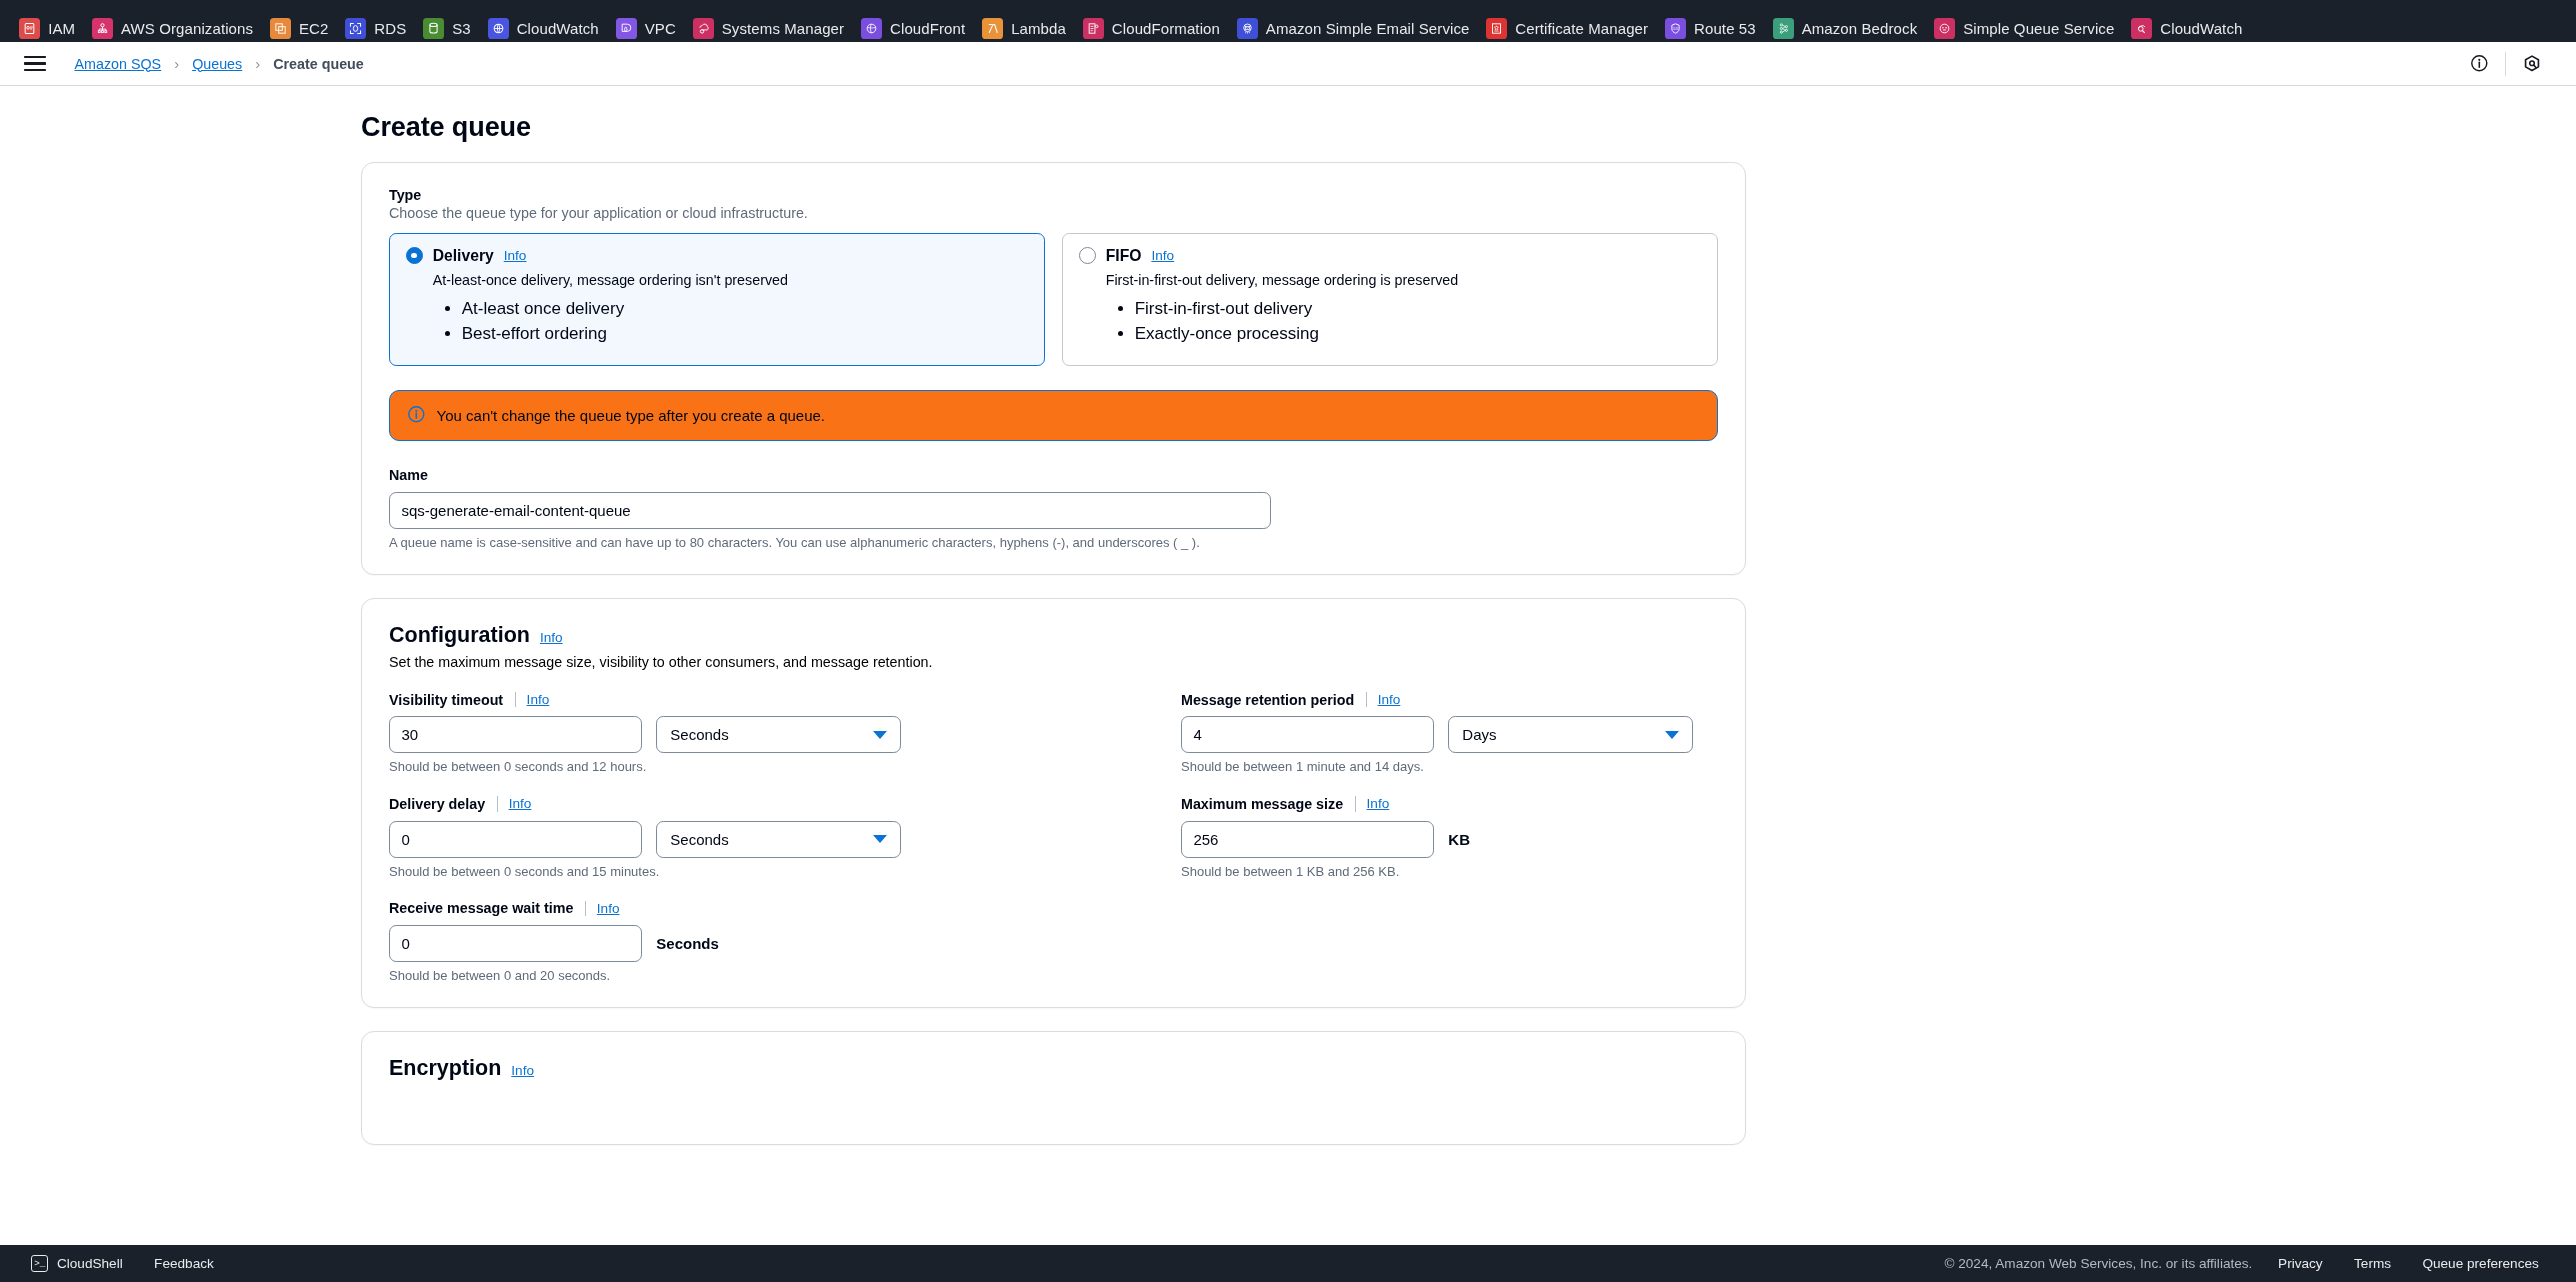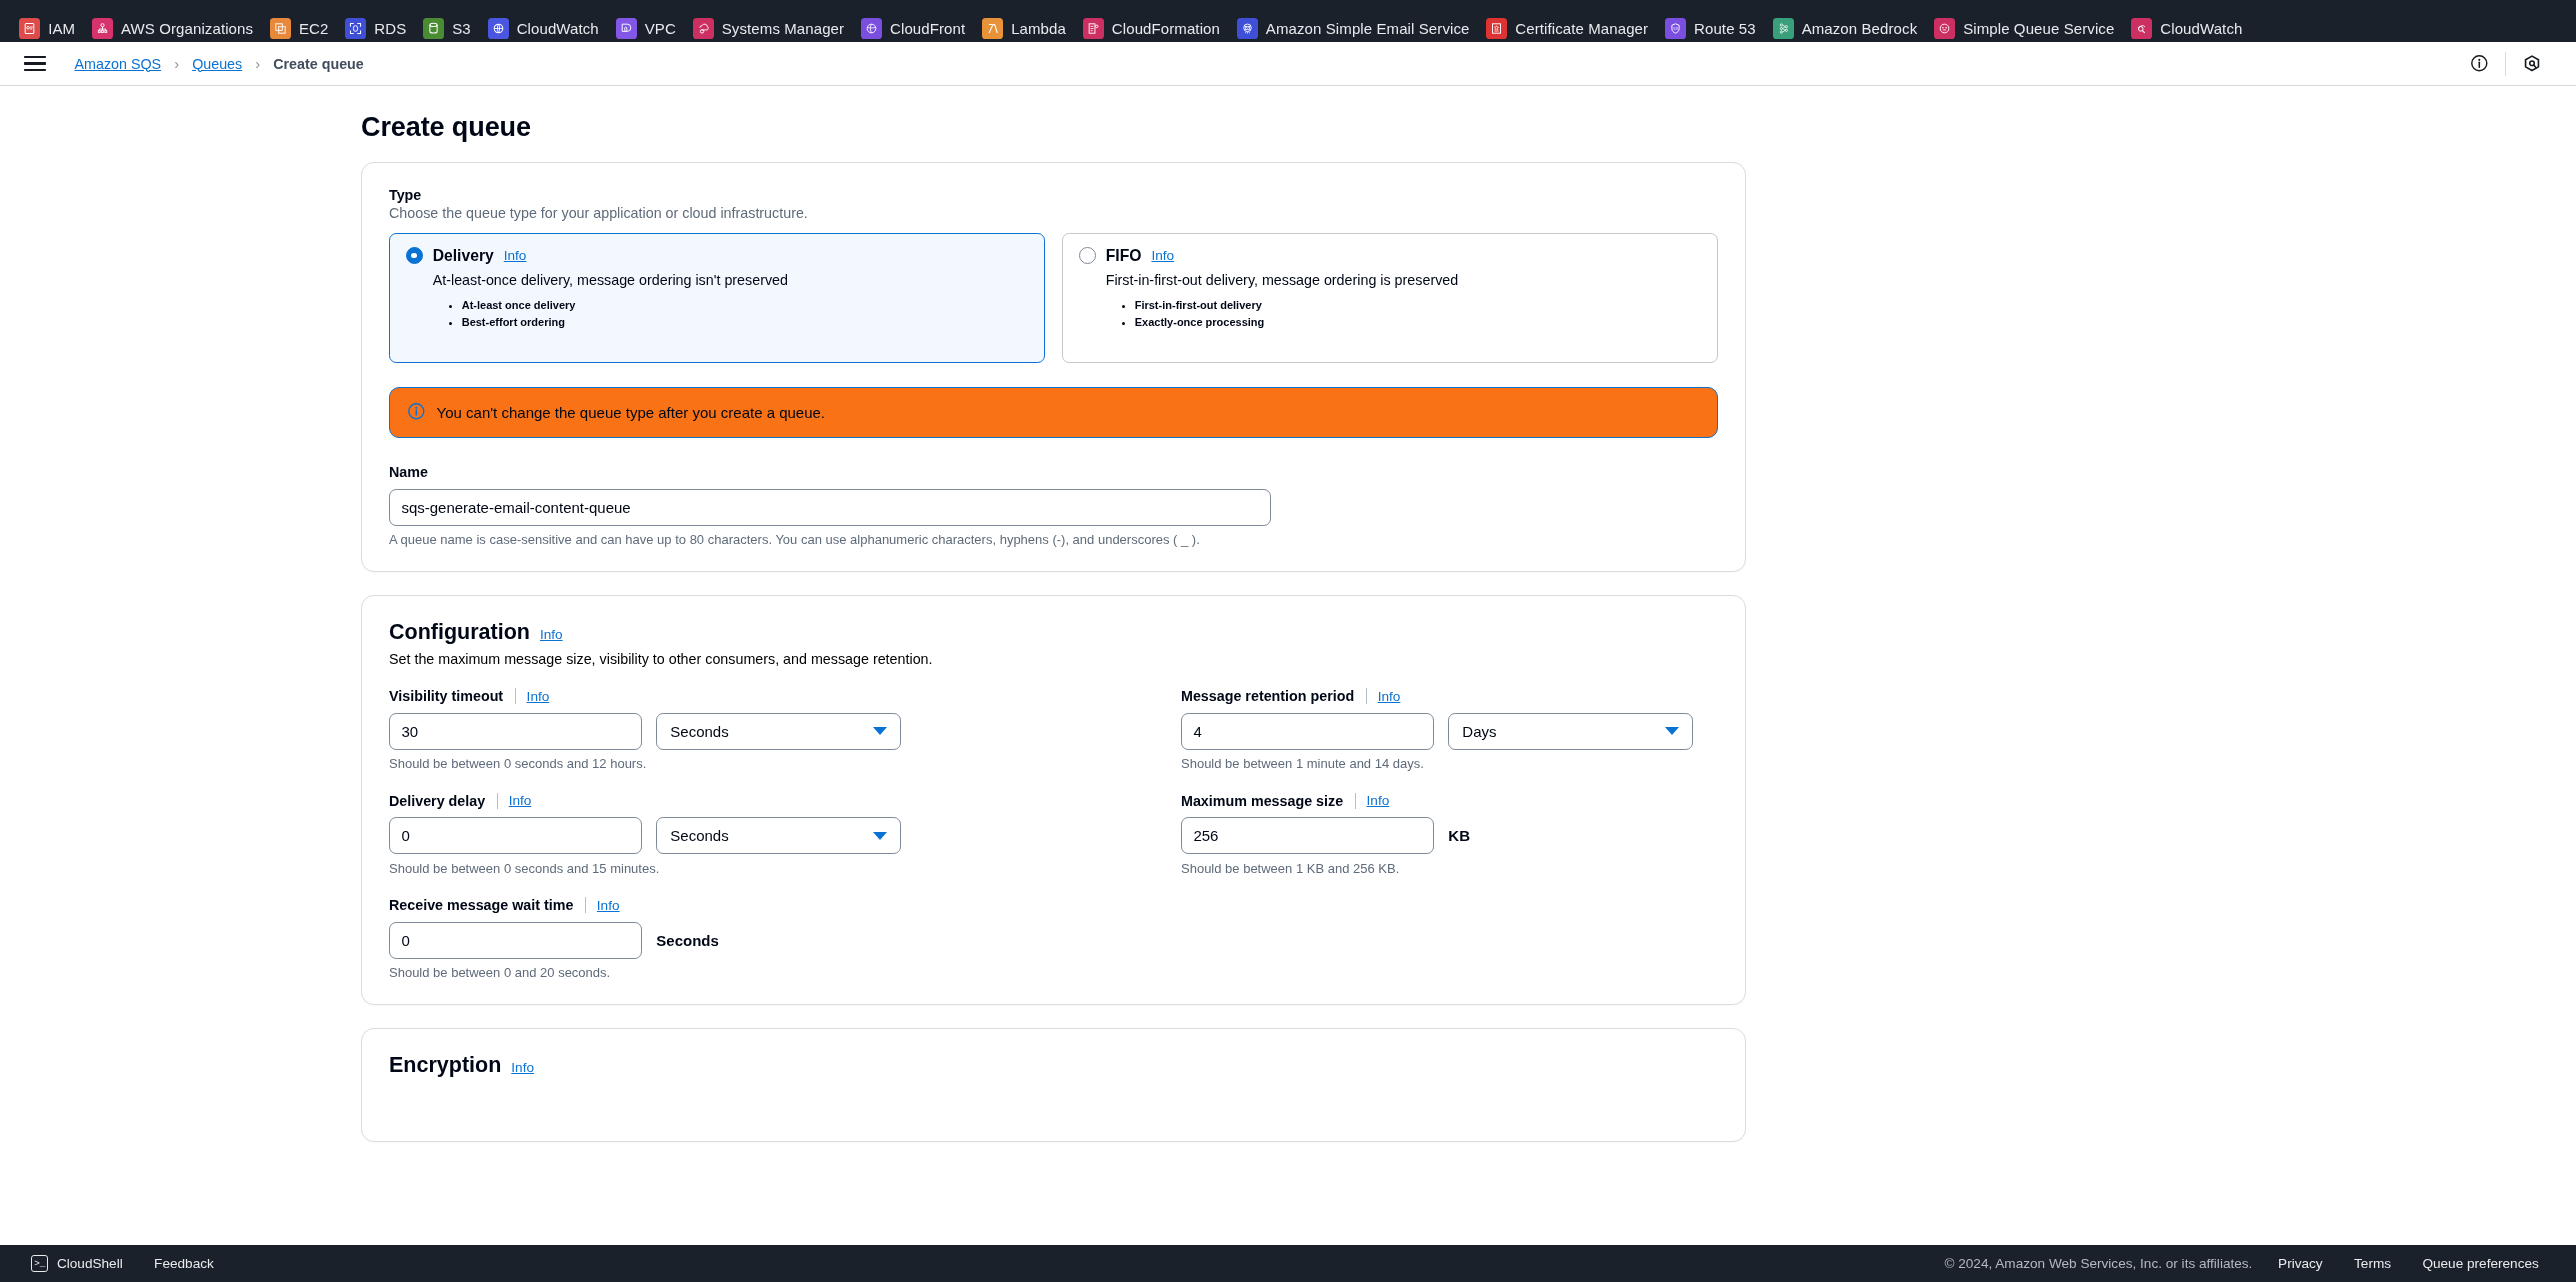--- a/index.html
+++ b/index.html
@@ -176,21 +176,21 @@
   }
   .radio.on::after {
     content:"";
     position:absolute; left: 4.3px; top: 4.3px;
     width: 5.7px; height: 5.7px; border-radius: 50%;
     background: #fff;
   }
   .tile-title { font-size: 15.7px; font-weight: bold; color: #000716; }
   .tile-desc { font-size: 14.3px; color: #000716; margin: 7.2px 0 0 27px; }
   .tile-list { margin: 11.4px 0 0 56px; }
-  .tile-list li { font-size: 11px; color: #000716; margin-bottom: 5px; list-style: disc; font-weight: bold; }
+  .tile-list li { font-size: 17px; color: #000716; margin-bottom: 5px; list-style: disc; }
 
   
   .alert {
     display:flex; align-items:center; gap: 11px;
     border: 1.4px solid #0972d3;
     background: #f97316;
     border-radius: 10px;
     padding: 14.3px 17px;
     margin-top: 24px;
   }

